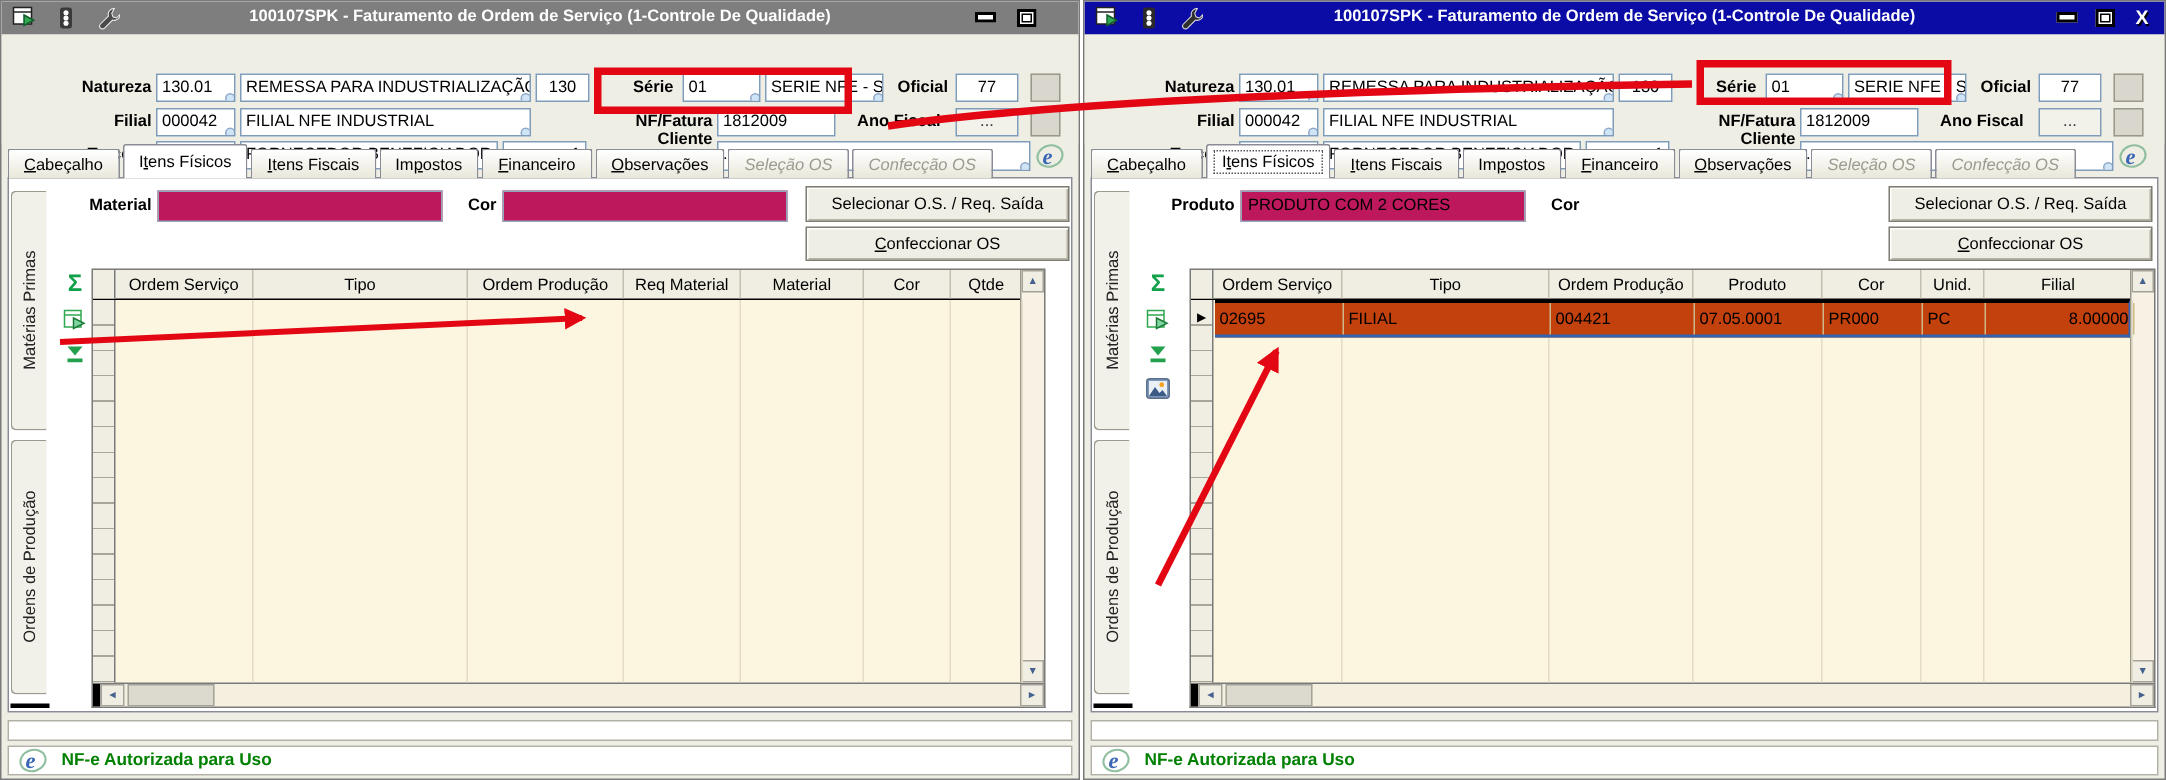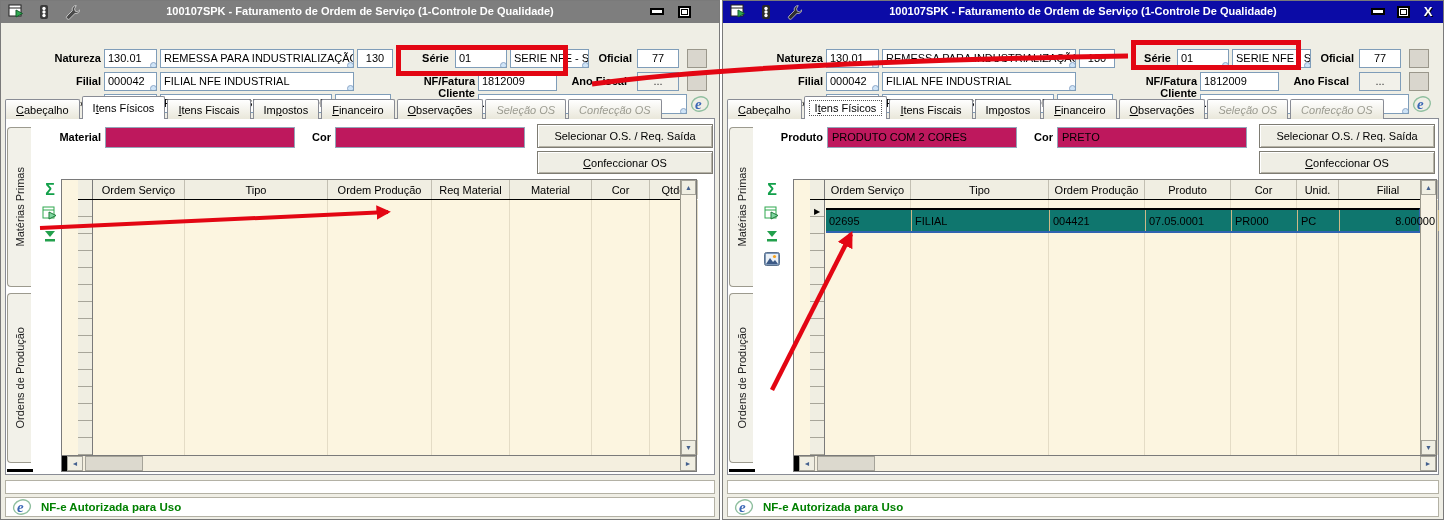--- a/index.html
+++ b/index.html
@@ -63,39 +63,39 @@
   .vtab1 { top:126px; height:160px; }
   .vtab2 { top:292px; height:170px; }
   .vtab-ind { position:absolute; left:6px; top:468px; width:26px; height:3px; background:#000; }
 
   
   .gtools { position:absolute; left:38px; top:179px; width:24px; display:flex; flex-direction:column; gap:3px; z-index:2; }
   .gtool { width:22px; height:20px; display:flex; align-items:center; justify-content:center; }
   .sigma { color:#12A04A; font-weight:bold; font-size:16px; line-height:16px; }
 
   
-  .grid { position:absolute; top:178px; height:277px; border:1px solid #7A7A7A; display:flex; background:#FCF5E0;padding-left:16px; }
+  .grid { position:absolute; top:178px; height:277px; border:1px solid #7A7A7A; display:flex; background:#FCF5E0; }
   .win-left  .grid { left:60px; width:636px; }
   .win-right .grid { left:70px; width:644px; }
   .gmain { flex:1; display:flex; flex-direction:column; min-width:0; }
   .ghead { display:flex; height:20px; background:#F0EEE2; border-bottom:1px solid #000; flex:none; }
   .gh { border-right:1px solid #C2BFB2; display:flex; align-items:center; justify-content:center;
         white-space:nowrap; overflow:hidden; flex:none; }
   .gh.sel, .gsel { width:15px; flex:none; }
   .gh.sel { background:#F0EEE2; border-right:1px solid #7A7A7A; }
   .gbody { position:relative; flex:1; display:flex; }
   .gsel { border-right:1px solid #7A7A7A;
           background:repeating-linear-gradient(to bottom,#F0EEE2 0 16px,#A8A69A 16px 17px); }
   .gcol { border-right:1px solid #E4DCC6; height:100%; flex:none; }
   .win-left .c1{width:92px} .win-left .c2{width:143px} .win-left .c3{width:104px} .win-left .c4{width:78px}
   .win-left .c5{width:82px} .win-left .c6{width:58px} .win-left .c7{width:48px}
   .win-right .c1{width:86px} .win-right .c2{width:138px} .win-right .c3{width:96px} .win-right .c4{width:86px}
   .win-right .c5{width:66px} .win-right .c6{width:42px} .win-right .c7{width:99px}
-  .grow { position:absolute; left:16px; right:0; top:0; height:25px; display:flex; background:#0f766e;
-          border-top:2px solid #000; border-bottom:2px solid #2F63B0; border-right:1px solid #2F63B0; z-index:2;margin-top:8px; }
+  .grow { position:absolute; left:16px; right:0; top:0; height:25px; display:flex; background:#c2410c;
+          border-top:2px solid #000; border-bottom:2px solid #2F63B0; border-right:1px solid #2F63B0; z-index:2; }
   .gc { display:flex; align-items:center; padding:0 3px; border-right:1px solid #CDB988;
         white-space:nowrap; overflow:hidden; flex:none; }
   .gc.num { justify-content:flex-end; }
   .grow-marker { position:absolute; left:4px; top:8px; font-size:8px; color:#000; z-index:3; line-height:8px; }
   .vscroll { width:16px; flex:none; border-left:1px solid #9A978B; background:#F7F2E4;
              display:flex; flex-direction:column; justify-content:space-between; }
   .sbtn { height:15px; background:#F0EEE2; border:1px solid #A5A399; display:flex; align-items:center;
           justify-content:center; font-size:7px; color:#44618F; line-height:7px; }
 
   
@@ -419,21 +419,20 @@
     <div class="tab disabled">
         <span>Confecção OS</span>
       </div>
   </div>
 
   <div class="panel"></div>
 
   <div class="flabel" style="left:30px; top:130px; width:70px; z-index:2;">Produto</div>
   <div class="fieldbox" style="left:104px; top:126px; width:190px; z-index:2;">PRODUTO COM 2 CORES</div>
   <div class="flabel" style="left:300px; top:130px; width:30px; z-index:2;">Cor</div>
-  <div class="fieldbox" style="left:334px; top:126px; width:190px; z-index:2;">PRETO</div>
   <div class="btn" style="top:123px; height:24px; z-index:2;">Selecionar O.S. / Req. Saída</div>
   <div class="btn" style="top:150px; height:23px; z-index:2;">
       <span><span class="accel">C</span><span>onfeccionar OS</span></span>
     </div>
 
   <div class="vtab vtab1">
       <span>Matérias Primas</span>
     </div>
   <div class="vtab vtab2">
       <span>Ordens de Produção</span>

